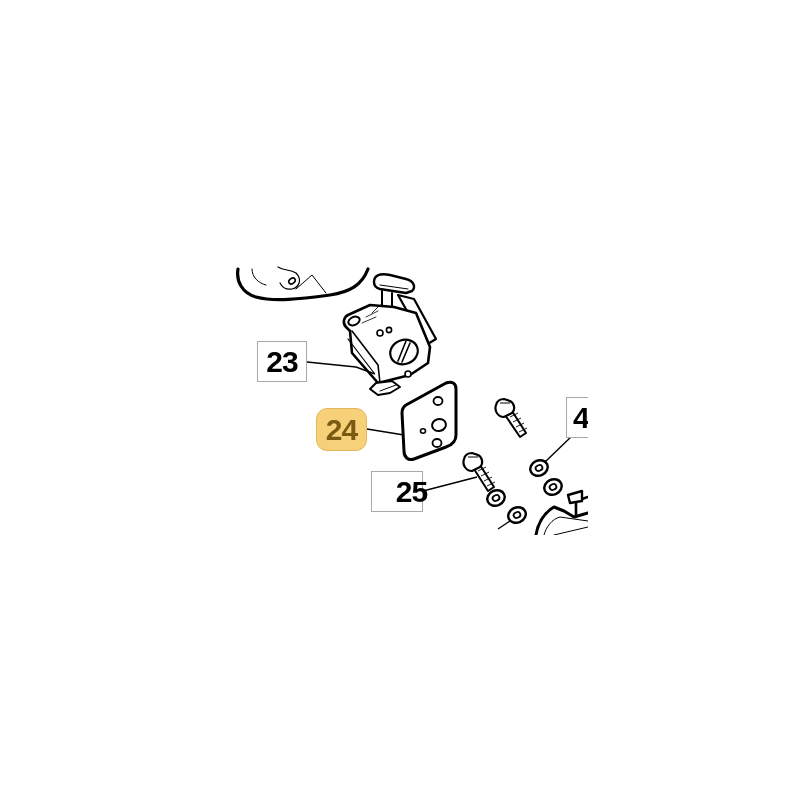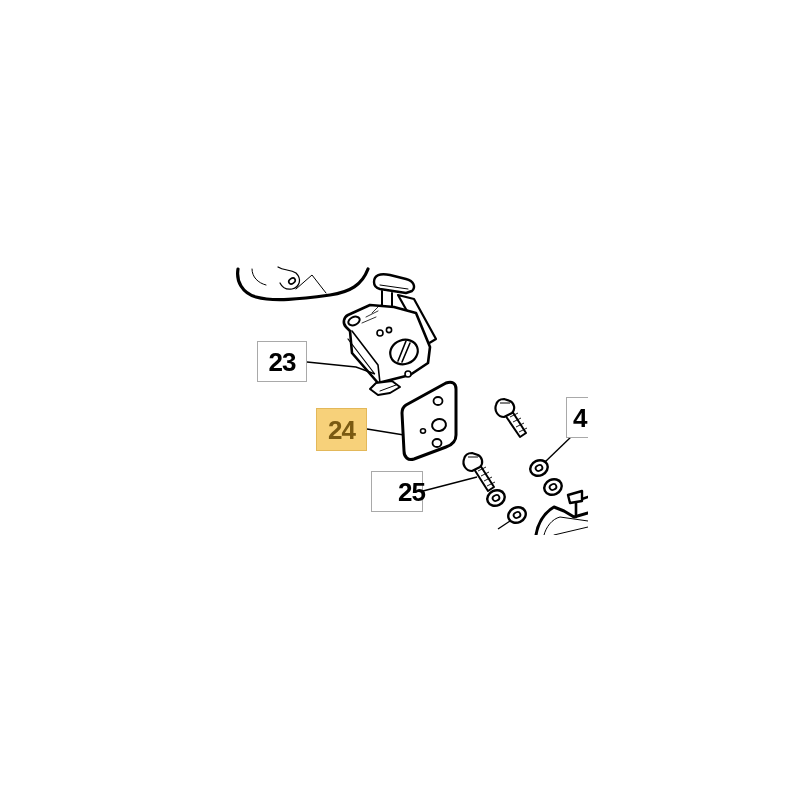--- a/index.html
+++ b/index.html
@@ -33,32 +33,33 @@
       left: 0; top: 0;
       width: 358px; height: 280px;
     }
     .callout {
       position: absolute;
       box-sizing: border-box;
       border: 1.5px solid #a9a9a9;
       background: #ffffff;
       color: #000000;
       font-weight: bold;
-      font-size: 26px;
+      font-size: 30px;
       line-height: 1;
       display: flex;
       align-items: center;
       justify-content: center;
       letter-spacing: -1px;
       cursor: pointer;
     }
     .callout.highlight {
       background: #f7d17a;
       border-color: #e3b85a;
       color: #7a5a12;
+      border-radius: 11px;
     }
     .c23 { left: 27px;  top: 86px;  width: 50px; height: 41px; }
     .c24 { left: 86px;  top: 153px; width: 51px; height: 43px; }
     .c25 { left: 141px; top: 216px; width: 52px; height: 41px; padding-left: 29px; }
     .c4  { left: 336px; top: 142px; width: 50px; height: 41px; justify-content: flex-start; padding-left: 6px; }
   </style>
 </head>
 <body>
 
 <div class="stage">

